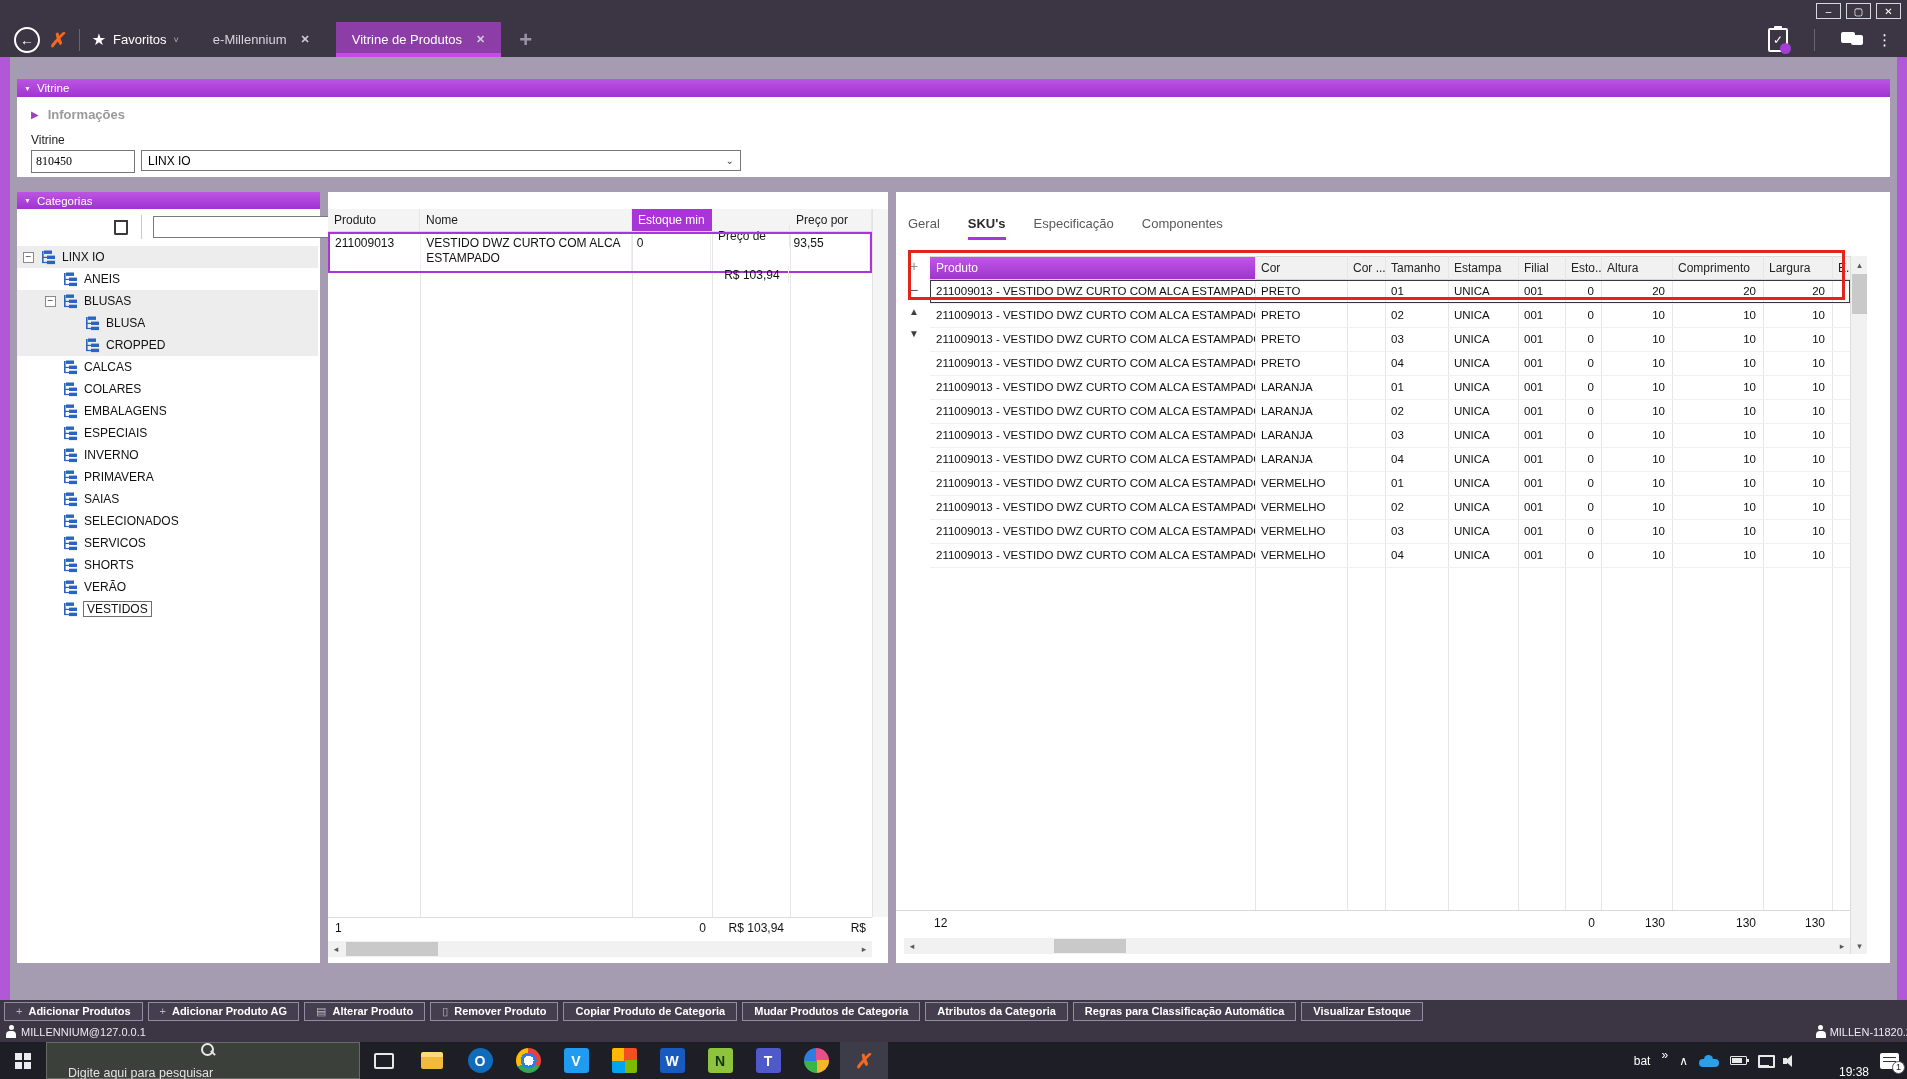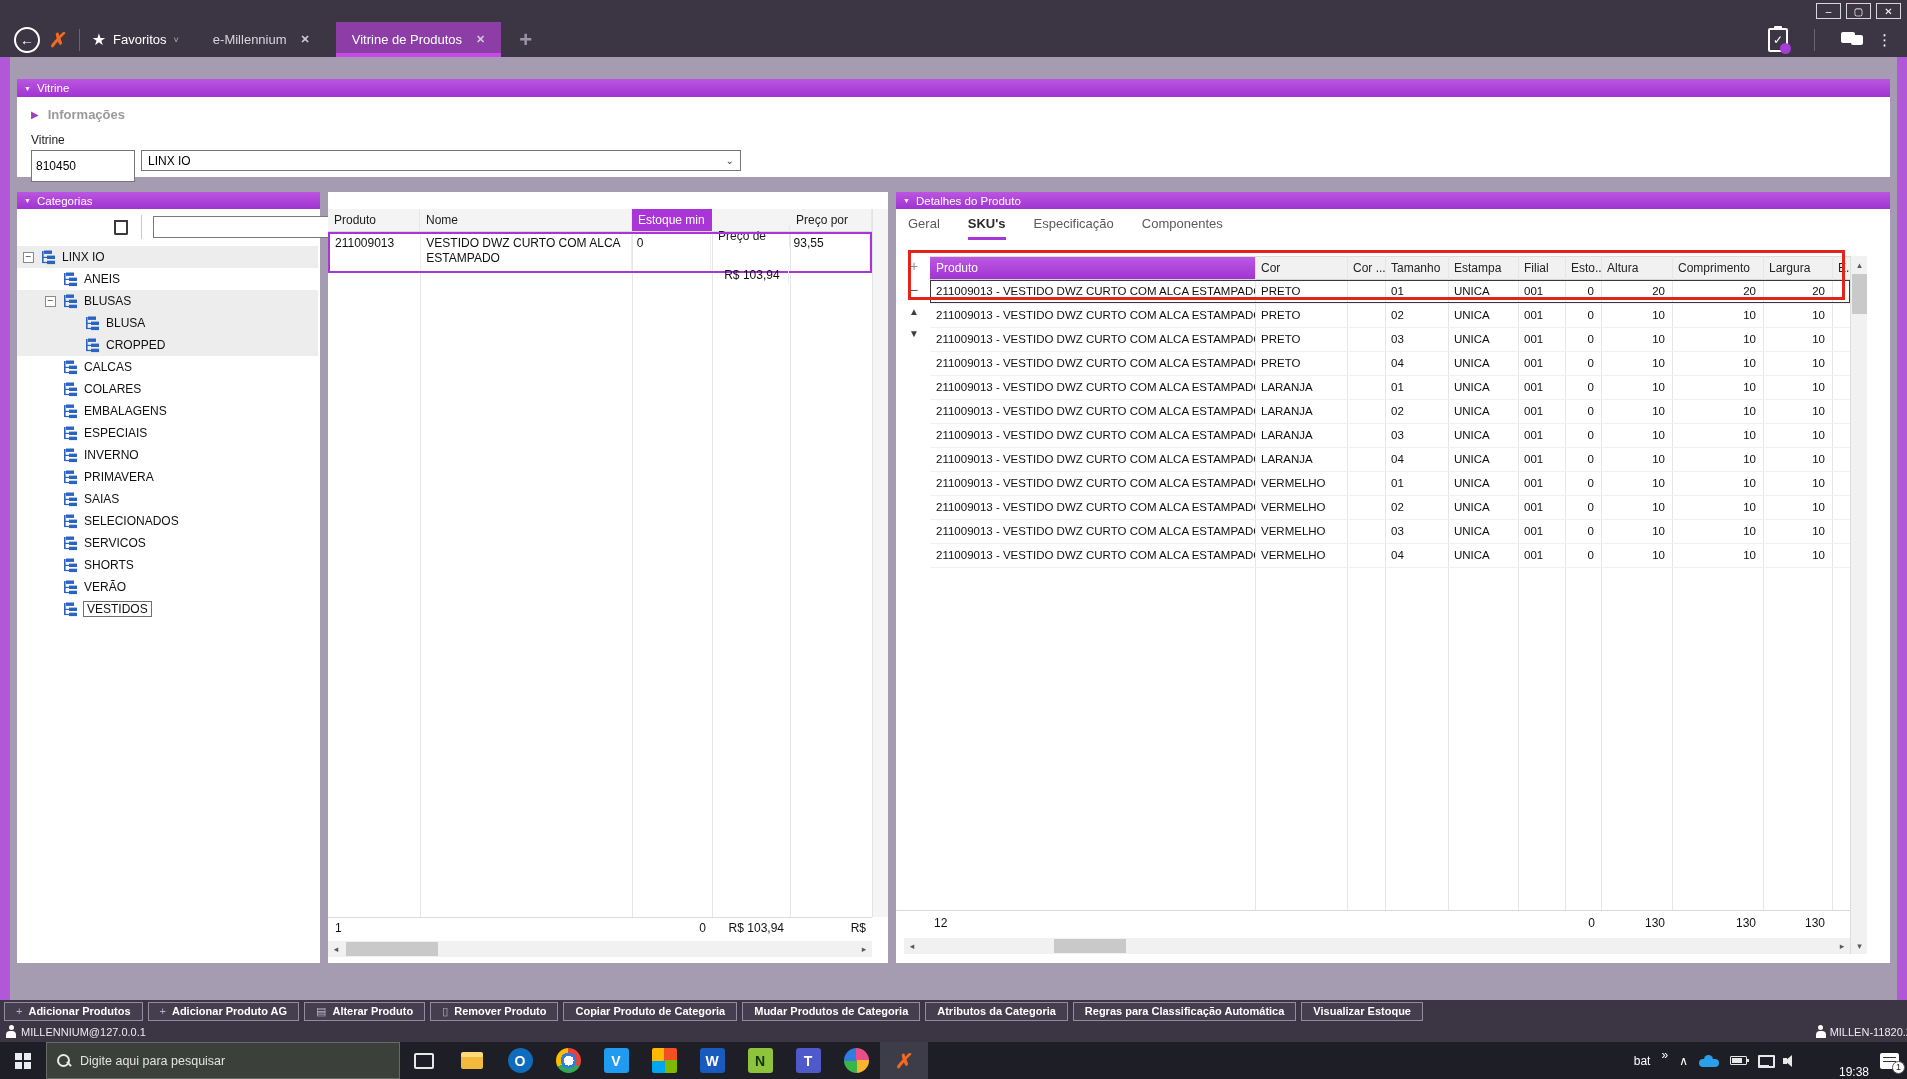--- a/index.html
+++ b/index.html
@@ -44,22 +44,22 @@
     display:flex;align-items:center;gap:6px;padding-left:7px;}
   .bar-h .tri{font-size:7px;}
 
   .vitrine-bar{position:absolute;left:17px;top:79px;width:1873px;height:18px;}
   .vitrine-bar .bar-h{height:18px;}
   .infobox{position:absolute;left:17px;top:97px;width:1873px;height:80px;background:#fff;}
   .sect{position:absolute;left:14px;top:10px;display:flex;align-items:center;gap:9px;}
   .sect .tri{color:#9c40c0;font-size:10px;}
   .sect .t{color:#9a9a9a;font-weight:bold;font-size:13px;}
   .flabel{position:absolute;left:14px;top:36px;font-size:12px;color:#1d1d1d;}
-  .fin{position:absolute;left:14px;top:53px;width:104px;height:32px;border:1px solid #767676;
-    font-size:12px;padding:0 4px;font-family:Liberation Sans, sans-serif;}
+  .fin{position:absolute;left:14px;top:53px;width:104px;height:23px;border:1px solid #767676;
+    font-size:12px;padding:0 4px;font-family:Liberation Serif, serif;}
   .fsel{position:absolute;left:124px;top:53px;width:600px;height:21px;border:1px solid #767676;
     font-size:12px;display:flex;align-items:center;padding:0 6px;background:#fff;}
   .fsel .chv{margin-left:auto;color:#444;font-size:10px;}
 
   .panel{position:absolute;top:192px;background:#fff;}
   .p-cat{left:17px;width:303px;height:771px;}
   .p-prod{left:328px;width:560px;height:771px;}
   .p-det{left:896px;width:994px;height:771px;}
 
   
@@ -164,22 +164,22 @@
   .person{position:relative;width:10px;height:13px;}
   .person::before{content:"";position:absolute;left:2.5px;top:0;width:5px;height:5px;border-radius:50%;background:#fff;}
   .person::after{content:"";position:absolute;left:0;top:6px;width:10px;height:7px;border-radius:4px 4px 0 0;background:#fff;}
 
   
   .taskbar{position:absolute;top:1042px;left:0;right:0;height:37px;background:#1e1e26;
     display:flex;align-items:stretch;color:#fff;}
   .startbtn{width:46px;display:flex;align-items:center;justify-content:center;}
   .wingrid{display:grid;grid-template-columns:7px 7px;grid-template-rows:7px 7px;gap:2px;}
   .wingrid i{background:#e9edf2;}
-  .tsearch{width:354px;background:#3b403b;border:1px solid #676b66;display:flex;align-items:center;
-    gap:9px;padding-left:10px;}
+  .tsearch{width:314px;background:#3b403b;border:1px solid #676b66;display:flex;align-items:center;
+    gap:9px;padding-left:10px;flex-direction:column;}
   .mag{position:relative;width:14px;height:14px;flex:0 0 auto;}
   .mag::before{content:"";position:absolute;left:0;top:0;width:9px;height:9px;border:2px solid #e8e8e8;border-radius:50%;}
   .mag::after{content:"";position:absolute;left:9px;top:9px;width:6px;height:2px;background:#e8e8e8;transform:rotate(45deg);}
   .tsearch input{background:transparent;border:none;outline:none;color:#e3e3e3;font-size:12.5px;
     font-family:"Liberation Sans",sans-serif;width:280px;}
   .tsearch input::placeholder{color:#e3e3e3;opacity:1;}
   .ticons{display:flex;}
   .ticon{width:48px;display:flex;align-items:center;justify-content:center;}
   .ticon.active{background:#3d3d49;}
   .ticon .g{width:25px;height:25px;display:flex;align-items:center;justify-content:center;
@@ -620,24 +620,20 @@
       <span class="pf-ppor">R$</span>
     </div>
     <div class="hscroll p-hscroll">
       <div class="arr">◂</div>
       <div class="thumb"></div>
       <div class="arr r">▸</div>
     </div>
   </div>
 
   <div class="panel p-det">
-    <div class="bar-h">
-      <span class="tri">▼</span>
-      <span>Detalhes do Produto</span>
-    </div>
     <div class="dtabs">
 
     <div class="dtab">
         <span>Geral</span>
       </div>
         <div class="dtab active">
         <span>SKU's</span>
       </div>
         <div class="dtab">
         <span>Especificação</span>

